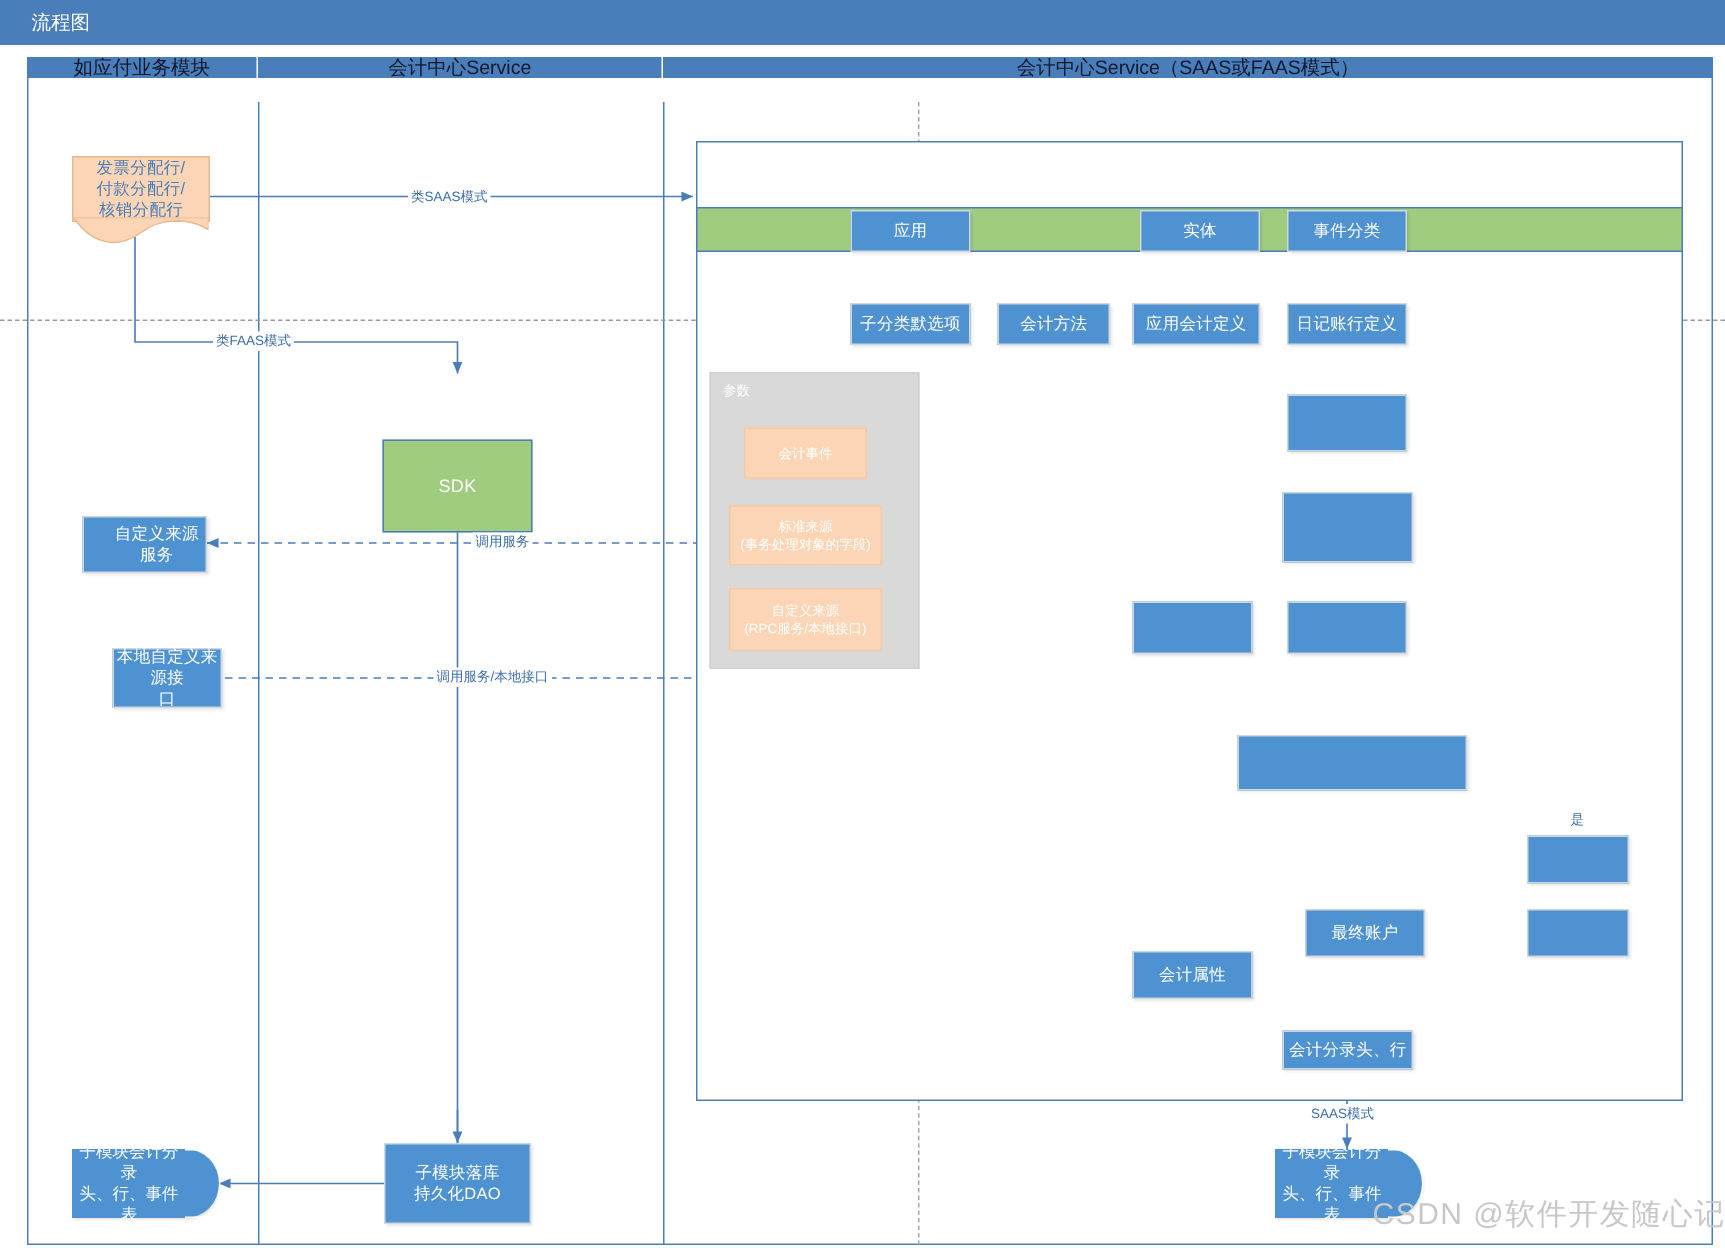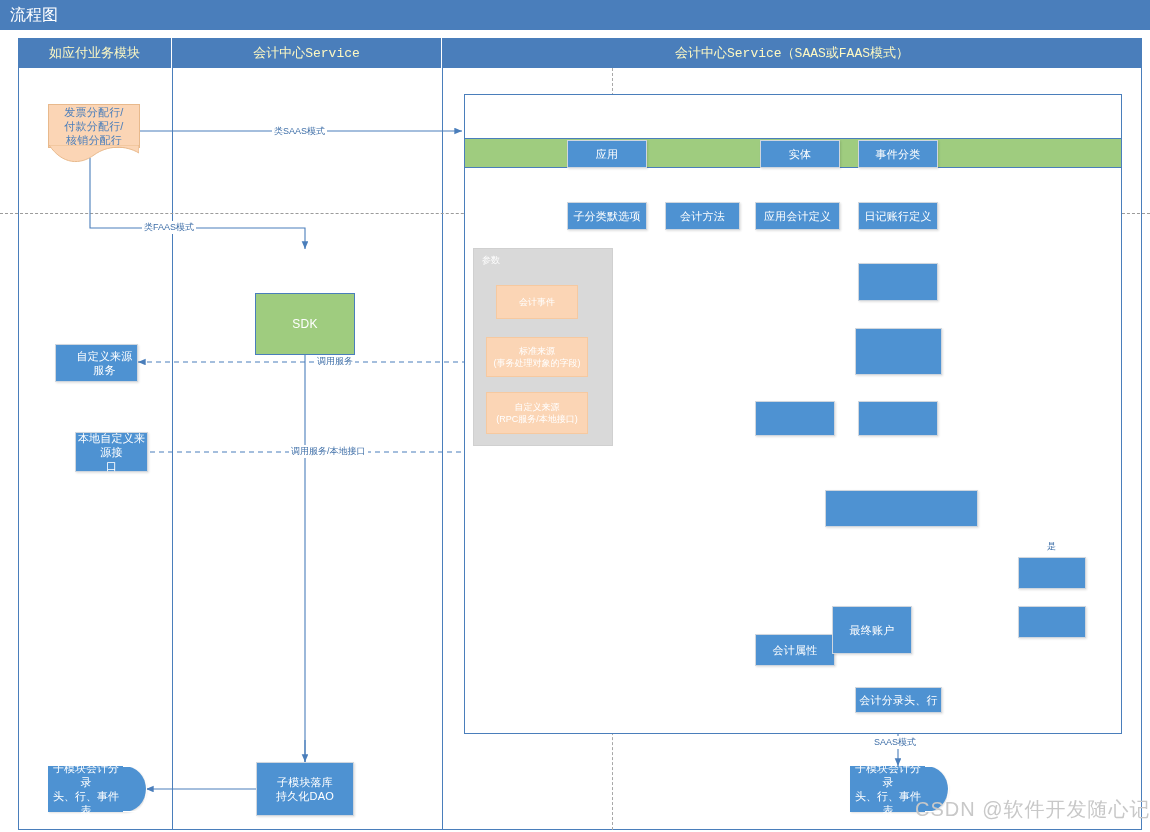--- a/index.html
+++ b/index.html
@@ -18,41 +18,40 @@
   
   #title-bar{
     position:absolute;left:0;top:0;width:1150px;height:30px;
     background:#4a7ebb;
   }
   #title-accent{
     position:absolute;left:0;top:0;width:18px;height:30px;
     background:#4a7ebb;
   }
   #title-text{
-    position:absolute;left:10px;top:4px;
-    font-size:16px;color:#ffffff;line-height:22px;
+    position:absolute;left:21px;top:4px;
+    font-size:13px;color:#ffffff;line-height:22px;
     white-space:nowrap;
   }
 
   
   #lane-frame{
     position:absolute;left:18px;top:38px;width:1124px;height:792px;
     border:1px solid #4a7ebb;
     box-sizing:border-box;
     background:#ffffff;
   }
   .lane-head{
-    position:absolute;top:38px;height:30px;
+    position:absolute;top:38px;height:14px;
     background:#4a7ebb;
-    color:#fef9c3;font-size:13px;
+    color:#0f172a;font-size:13px;
     display:flex;align-items:center;justify-content:center;
     box-sizing:border-box;
     border-right:1px solid #ffffff;
     white-space:nowrap;
-    font-family:Liberation Mono, monospace;
   }
   #lane-head-0{left:18px;width:154px;}
   #lane-head-1{left:172px;width:270px;}
   #lane-head-2{left:442px;width:700px;border-right:none;}
 
   .lane-sep{
     position:absolute;top:68px;width:1px;height:762px;
     background:#4a7ebb;
   }
   #lane-sep-0{left:172px;}
@@ -366,21 +365,21 @@
     <span class="blur-sm blur">&nbsp;&nbsp;&nbsp;</span>
   </div>
   <div class="node proc" style="left:1018px;top:606px;width:68px;height:32px;">
     <span class="blur-sm blur">&nbsp;&nbsp;&nbsp;</span>
   </div>
 
 
   <div class="node proc" style="left:755px;top:606px;width:80px;height:32px;margin-top:28px;">
     <span>会计属性</span>
   </div>
-  <div class="node proc" style="left:832px;top:606px;width:80px;height:48px;">
+  <div class="node proc" style="left:870px;top:606px;width:80px;height:32px;">
     <span>最终账户</span>
   </div>
   <div class="node proc" style="left:855px;top:687px;width:87px;height:26px;">
     <span>会计分录头、行</span>
   </div>
 
   <div class="cyl" style="left:850px;top:766px;width:98px;height:46px;">
     <div class="cyl-text">子模块会计分录
 头、行、事件表</div>
     <div class="cyl-cap"></div>

